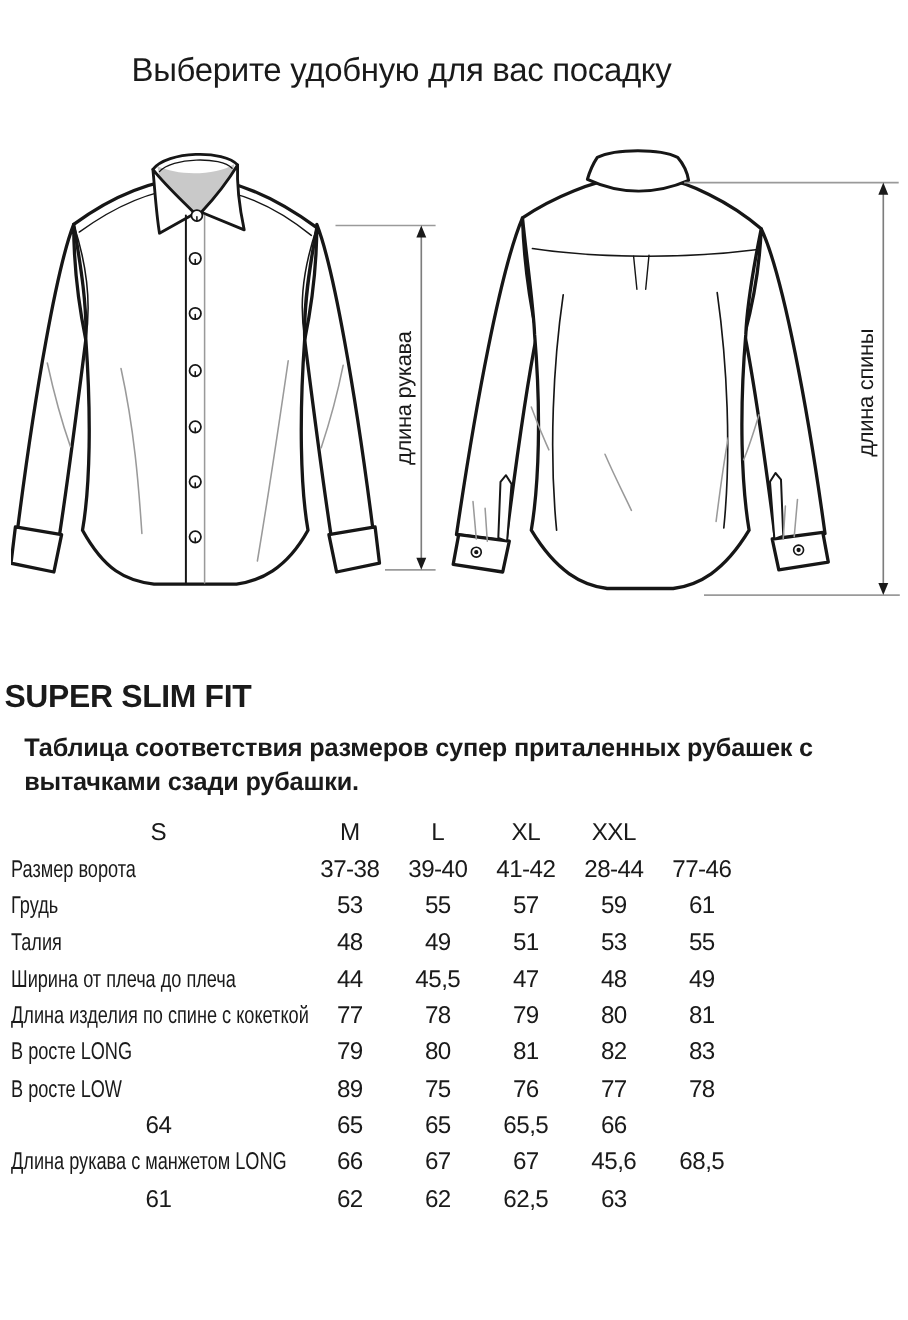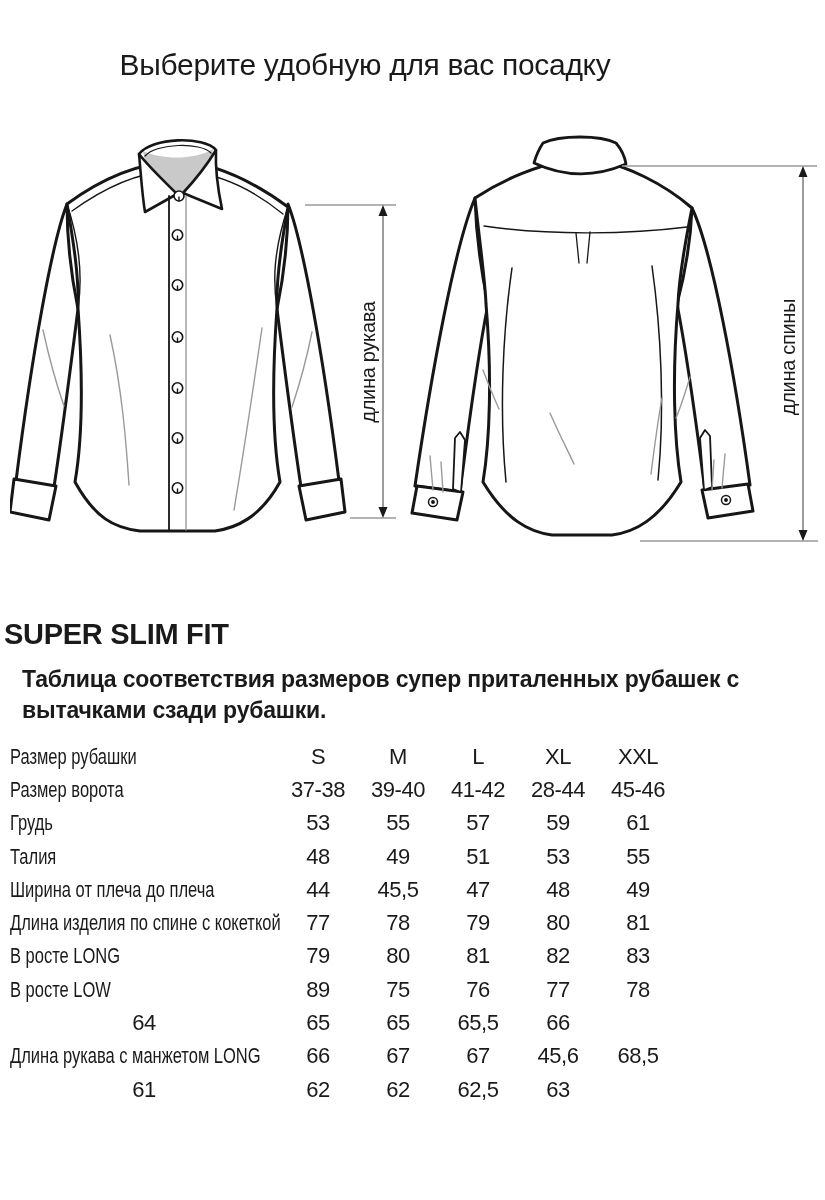--- a/index.html
+++ b/index.html
@@ -172,34 +172,33 @@
 
     <div class="vlabel vlabel-sleeve">длина рукава</div>
     <div class="vlabel vlabel-back">длина спины</div>
   </div>
 
   <h2 class="fit-heading">SUPER SLIM FIT</h2>
   <p class="fit-desc">Таблица соответствия размеров супер приталенных рубашек с вытачками сзади рубашки.</p>
 
   <div class="size-table">
       <div class="trow">
-        <div class="tlabel"><span>Размер рубашки</span></div>
         <div class="tcell">S</div>
         <div class="tcell">M</div>
         <div class="tcell">L</div>
         <div class="tcell">XL</div>
         <div class="tcell">XXL</div>
       </div>
       <div class="trow">
         <div class="tlabel"><span>Размер ворота</span></div>
         <div class="tcell">37-38</div>
         <div class="tcell">39-40</div>
         <div class="tcell">41-42</div>
         <div class="tcell">28-44</div>
-        <div class="tcell">45-46</div>
+        <div class="tcell">77-46</div>
       </div>
       <div class="trow">
         <div class="tlabel"><span>Грудь</span></div>
         <div class="tcell">53</div>
         <div class="tcell">55</div>
         <div class="tcell">57</div>
         <div class="tcell">59</div>
         <div class="tcell">61</div>
       </div>
       <div class="trow">

